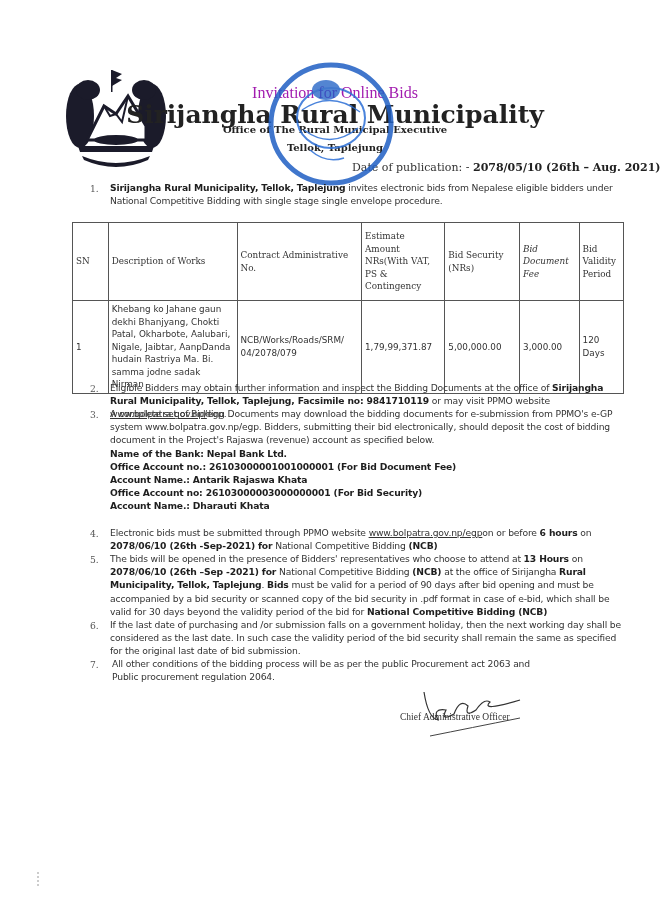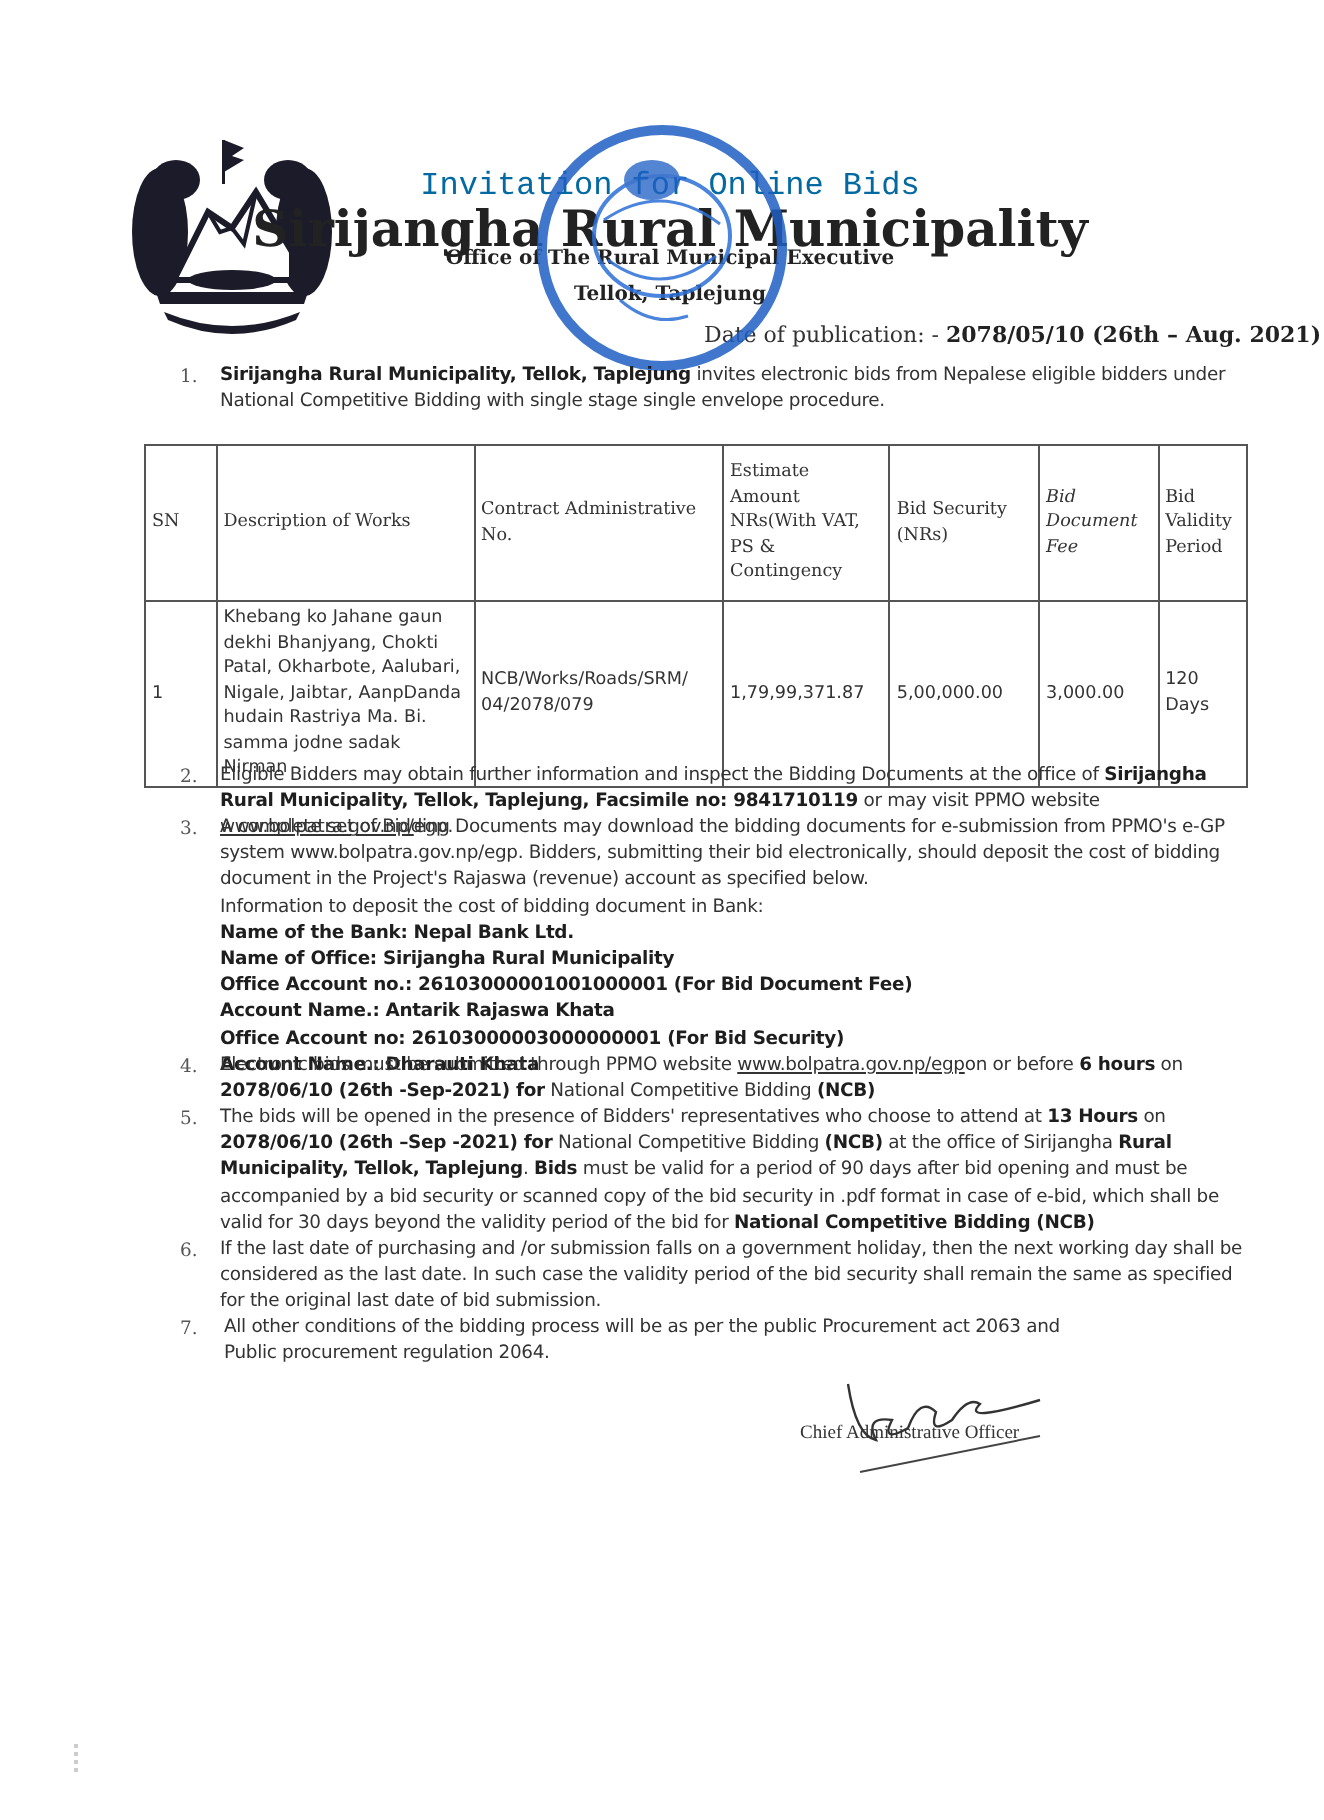--- a/index.html
+++ b/index.html
@@ -6,21 +6,21 @@
   body {
     width:662px; height:910px; position:relative; overflow:hidden;
     background:#ffffff;
     font-family:"DejaVu Serif", "Liberation Serif", serif;
     color:#2a2a2a;
   }
   .abs { position:absolute; }
   #emblem { left:58px; top:66px; width:116px; height:108px; }
   #stamp { left:266px; top:60px; width:130px; height:128px; }
   .hdr { left:0; width:662px; text-align:center; }
-  #h-inv { top:84px; left:120px; font-size:16px; color:#0369a1; font-family:Liberation Mono, monospace; }
+  #h-inv { top:84px; left:120px; font-size:16px; color:#a21caf; font-family:Liberation Serif, serif; }
   #h-muni { top:100px; left:120px; font-size:25px; font-weight:bold; color:#222; }
   #h-office { top:124px; left:120px; font-size:10px; font-weight:bold; color:#222; }
   #h-loc { top:142px; left:120px; font-size:10px; font-weight:bold; color:#222; }
   #h-date { top:161px; left:352px; font-size:11px; color:#333; white-space:nowrap; }
   #h-date b { color:#222; }
   .para { font-size:9.2px; line-height:13.2px; color:#333; font-family:"DejaVu Sans", sans-serif; letter-spacing:-0.15px; }
   .para b { color:#1e1e1e; }
   .num { font-size:9.2px; color:#555; font-family:"DejaVu Serif", serif; }
   a.link { color:#333; text-decoration:underline; }
   table#bids {
@@ -102,23 +102,21 @@
 </table>
 
 <div class="abs num" style="left:90px;top:383px;">2.</div>
 <div class="abs para" style="left:110px;top:381px;width:520px;">
   <span>Eligible Bidders may obtain further information and inspect the Bidding Documents at the office of </span><b>Sirijangha Rural Municipality, Tellok, Taplejung, Facsimile no: 9841710119</b><span> or may visit PPMO website </span><a class="link">www.bolpatra.gov.np/</a><span>egp.</span>
 </div>
 
 <div class="abs num" style="left:90px;top:409px;">3.</div>
 <div class="abs para" style="left:110px;top:407px;width:512px;">
   <div>A complete set of Bidding Documents may download the bidding documents for e-submission from PPMO's e-GP system www.bolpatra.gov.np/egp. Bidders, submitting their bid electronically, should deposit the cost of bidding document in the Project's Rajaswa (revenue) account as specified below.</div>
-  <div>Information to deposit the cost of bidding document in Bank:</div>
   <div><b>Name of the Bank: Nepal Bank Ltd.</b></div>
-  <div><b>Name of Office: Sirijangha Rural Municipality</b></div>
   <div><b>Office Account no.: 26103000001001000001 (For Bid Document Fee)</b></div>
   <div><b>Account Name.: Antarik Rajaswa Khata</b></div>
   <div><b>Office Account no: 26103000003000000001 (For Bid Security)</b></div>
   <div><b>Account Name.: Dharauti  Khata</b></div>
 </div>
 
 <div class="abs num" style="left:90px;top:528px;">4.</div>
 <div class="abs para" style="left:110px;top:526px;width:512px;">
   <span>Electronic bids must be submitted through PPMO website </span><a class="link">www.bolpatra.gov.np/egp</a><span>on or before </span><b>6 hours</b><span> on </span><br><b>2078/06/10 (26th -Sep-2021) for</b><span> National Competitive Bidding </span><b>(NCB)</b>
 </div>

